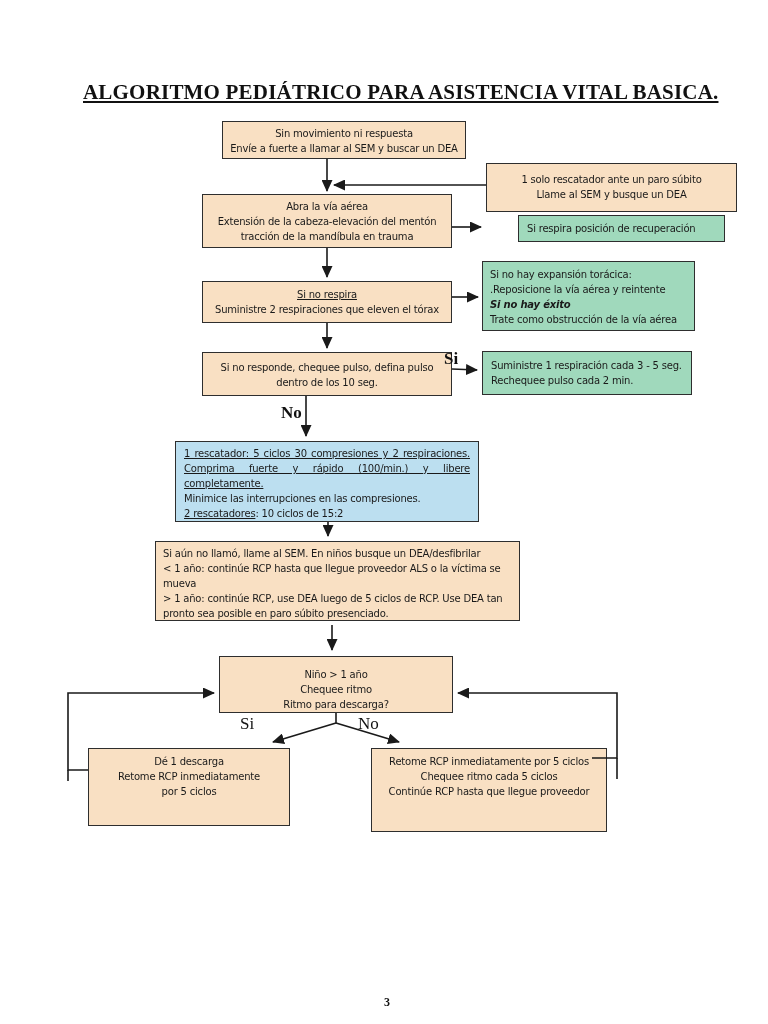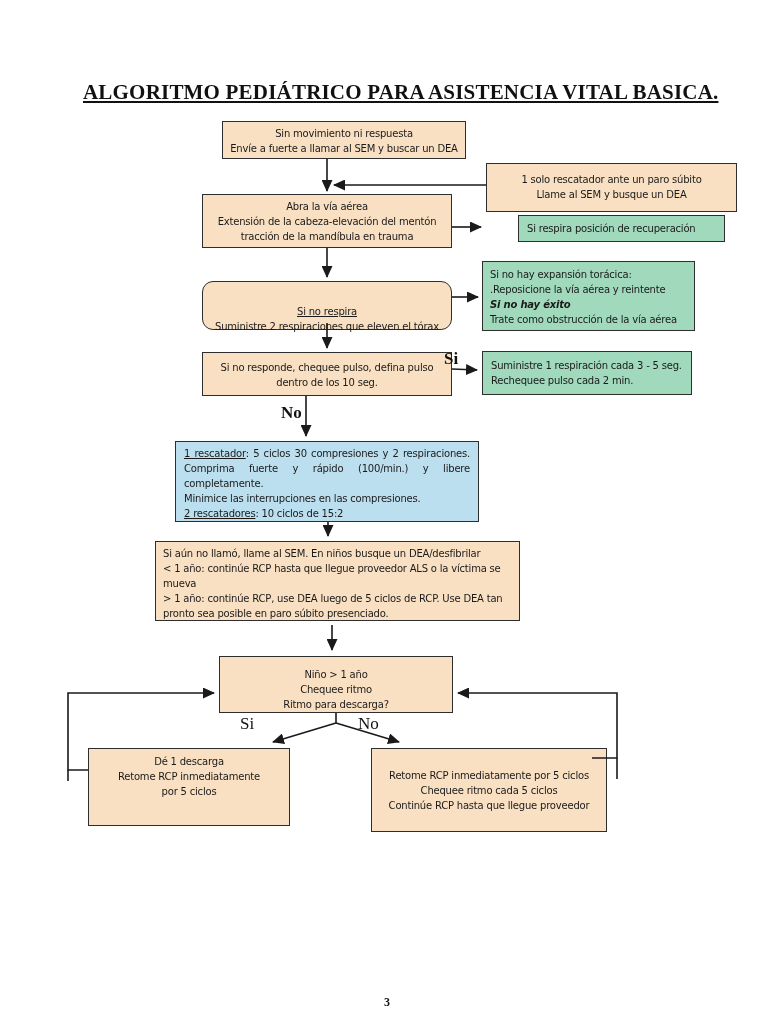--- a/index.html
+++ b/index.html
@@ -11,21 +11,21 @@
   .connectors{position:absolute;left:0;top:0;pointer-events:none;}
   .box{position:absolute;box-sizing:border-box;border:1.6px solid #2e2e2e;
        font-size:10px;letter-spacing:-.2px;line-height:15px;color:#1a1a1a;}
   .peach{background:var(--peach,#F9E0C3);}
   .green{background:var(--green,#A0D9BC);}
   .blue{background:var(--blue,#BCDFF0);}
   .ln{white-space:nowrap;}
   .c{text-align:center;}
   .u{text-decoration:underline;}
   .bi{font-weight:bold;font-style:italic;}
-  .just{text-align:justify;}
+  .just{text-align:justify;text-decoration:underline;}
   .wrap .ln, .wrap div{white-space:normal;}
   .vmid{display:flex;align-items:center;}
   .lbl{position:absolute;font-family:"Liberation Serif",serif;font-size:17px;color:#111;}
   .b{font-weight:bold;}
   .pagenum{position:absolute;left:384px;top:995px;font-family:"Liberation Serif",serif;
            font-size:12px;font-weight:bold;color:#111;}
 </style>
 </head>
 <body>
 
@@ -46,21 +46,21 @@
   <div class="box green vmid" style="left:486px;top:215px;width:207px;height:27px;padding-left:8px;margin-left:32px;">
     <div class="ln">Si respira posición de recuperación</div>
   </div>
 
   <div class="box peach" style="left:202px;top:194px;width:250px;height:54px;padding-top:4px;">
     <div class="ln c">Abra la vía aérea</div>
     <div class="ln c">Extensión de la cabeza-elevación del mentón</div>
     <div class="ln c">tracción de la mandíbula en trauma</div>
   </div>
 
-  <div class="box peach" style="left:202px;top:281px;width:250px;height:49px;padding-top:22px;border-radius:11px;">
+  <div class="box peach" style="left:202px;top:281px;width:250px;height:42px;padding-top:5px;">
     <div class="ln c u">Si no respira</div>
     <div class="ln c">Suministre 2 respiraciones que eleven el tórax</div>
   </div>
 
   <div class="box green" style="left:482px;top:261px;width:213px;height:70px;padding:5px 4px 0 7px;">
     <div class="ln">Si no hay expansión torácica:</div>
     <div class="ln">.Reposicione la vía aérea y reintente</div>
     <div class="ln bi">Si no hay éxito</div>
     <div class="ln">Trate como obstrucción de la vía aérea</div>
   </div>
@@ -92,21 +92,21 @@
     <div class="ln c">Chequee ritmo</div>
     <div class="ln c">Ritmo para descarga?</div>
   </div>
 
   <div class="box peach" style="left:88px;top:748px;width:202px;height:78px;padding-top:5px;">
     <div class="ln c">Dé 1 descarga</div>
     <div class="ln c">Retome RCP inmediatamente</div>
     <div class="ln c">por 5 ciclos</div>
   </div>
 
-  <div class="box peach" style="left:371px;top:748px;width:236px;height:84px;padding-top:19px;">
+  <div class="box peach" style="left:371px;top:748px;width:236px;height:84px;padding-top:5px;">
     <div class="ln c">Retome RCP inmediatamente por 5 ciclos</div>
     <div class="ln c">Chequee ritmo cada 5 ciclos</div>
     <div class="ln c">Continúe RCP hasta que llegue proveedor</div>
   </div>
 
   <div class="lbl b" style="left:444px;top:349px;">Si</div>
   <div class="lbl b" style="left:281px;top:403px;">No</div>
   <div class="lbl" style="left:240px;top:714px;">Si</div>
   <div class="lbl" style="left:358px;top:714px;">No</div>
 

